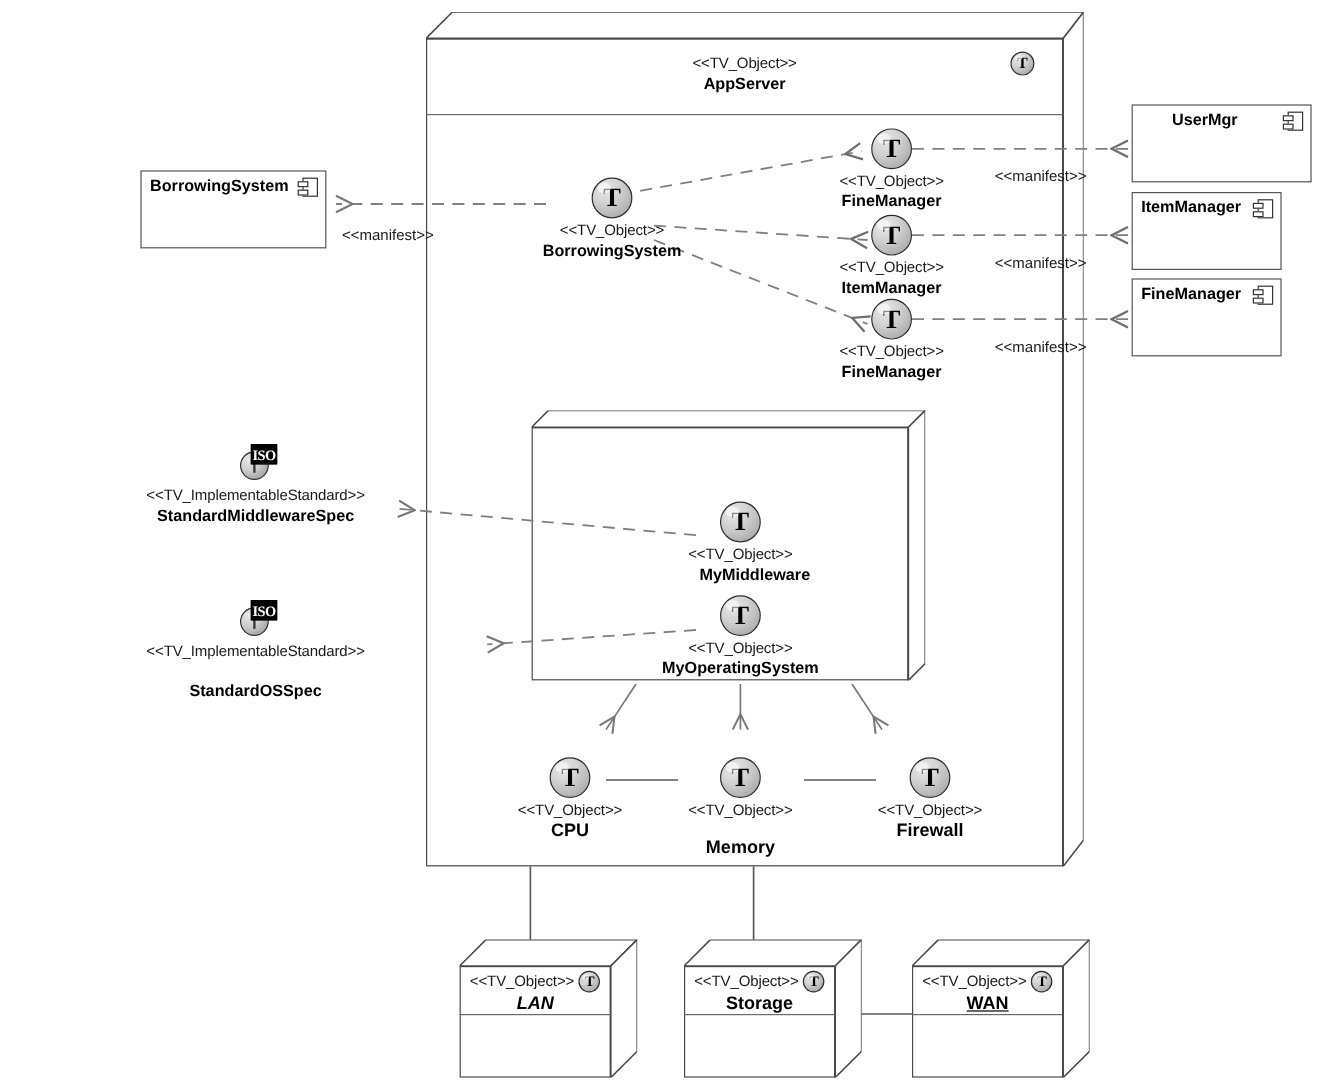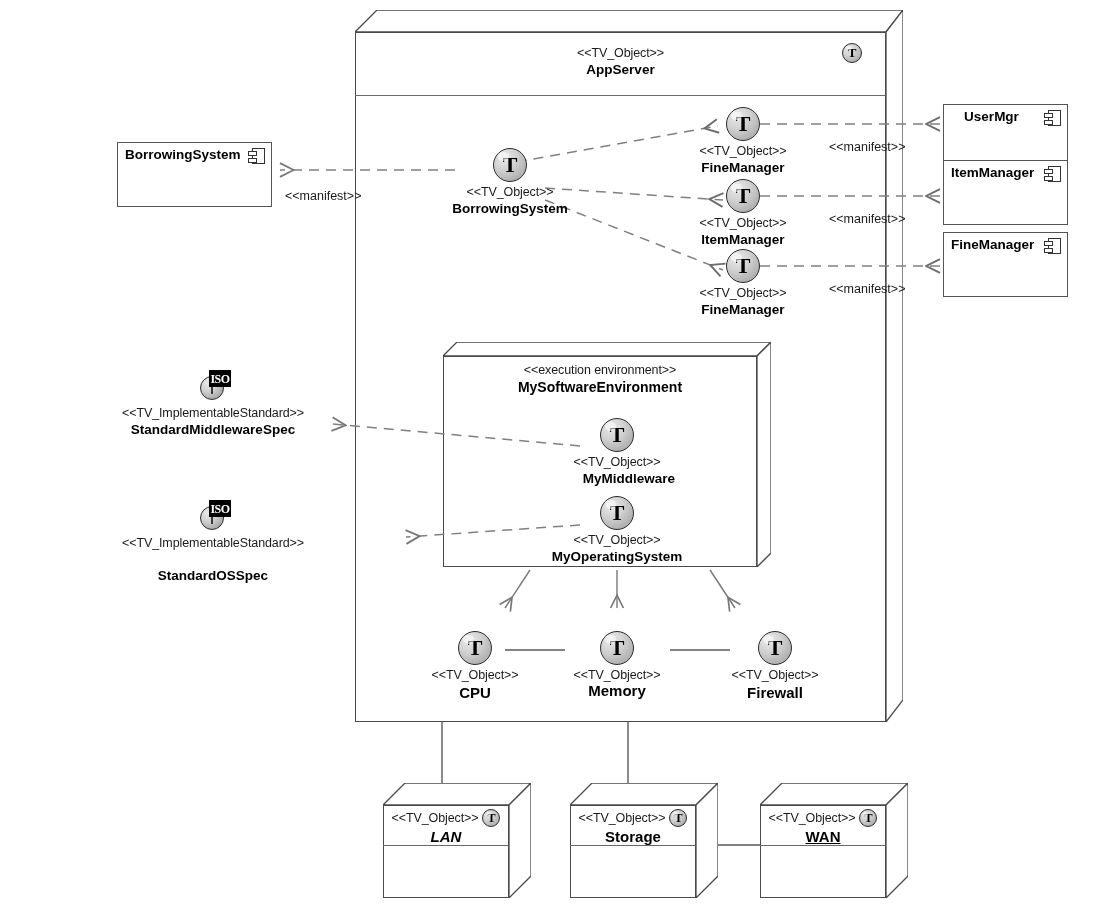--- a/index.html
+++ b/index.html
@@ -77,24 +77,20 @@
     <svg class="layer" style="left:0;top:0;width:548px;height:712px;">
       <polygon points="0,22 22,0 548,0 531,22" fill="#ffffff" stroke="#4a4a4a" stroke-width="1.3"></polygon>
       <polygon points="531,22 548,0 548,690 531,712" fill="#ffffff" stroke="#4a4a4a" stroke-width="1.3"></polygon>
     </svg>
 
     <div class="tsphere" style="left:487px;top:33px;width:20px;height:20px;font-size:13px;">T</div>
   </div>
 
   <div class="node3d" style="left:443px;top:342px;width:328px;height:225px;">
     <div class="front" style="top:14px;width:314px;height:211px;"></div>
-    <div class="hdr" style="top:21px;width:314px;">
-      <div class="stereo">&lt;&lt;execution environment&gt;&gt;</div>
-      <div class="nm" style="margin-top:2px;font-size:14px;">MySoftwareEnvironment</div>
-    </div>
     <svg class="layer" style="left:0;top:0;width:328px;height:225px;">
       <polygon points="0,14 14,0 328,0 314,14" fill="#ffffff" stroke="#4a4a4a" stroke-width="1.3"></polygon>
       <polygon points="314,14 328,0 328,211 314,225" fill="#ffffff" stroke="#4a4a4a" stroke-width="1.3"></polygon>
     </svg>
   </div>
 
   <svg class="layer">
     <defs>
       <marker id="oarrow" viewBox="0 0 12 12" refX="11" refY="6" markerWidth="11" markerHeight="11" orient="auto">
         <path d="M 11 1 L 1 6 L 11 11" fill="none" stroke="#777" stroke-width="1.3"></path>
@@ -124,21 +120,21 @@
 
     <line x1="505" y1="650" x2="565" y2="650" stroke="#5a5a5a" stroke-width="1.4"></line>
     <line x1="670" y1="650" x2="730" y2="650" stroke="#5a5a5a" stroke-width="1.4"></line>
 
     <line x1="442" y1="722" x2="442" y2="795" stroke="#5a5a5a" stroke-width="1.4"></line>
     <line x1="628" y1="722" x2="628" y2="795" stroke="#5a5a5a" stroke-width="1.4"></line>
 
     <line x1="716" y1="845" x2="760" y2="845" stroke="#5a5a5a" stroke-width="1.4"></line>
   </svg>
 
-  <div class="comp" style="left:943px;top:104px;width:125px;height:65px;">
+  <div class="comp" style="left:943px;top:87px;width:150px;height:65px;">
     <div class="ctitle" style="left:0;right:28px;text-align:center;">UserMgr</div>
     <div class="compicon" style="right:6px;top:5px;">
       <div class="body"></div>
         <div class="tab1"></div>
         <div class="tab2"></div>
     </div>
   </div>
 
   <div class="comp" style="left:943px;top:160px;width:125px;height:65px;">
     <div class="ctitle">ItemManager</div>
@@ -220,21 +216,21 @@
     <div class="lines" style="top:37px;">
       <div class="stereo">&lt;&lt;TV_Object&gt;&gt;</div>
       <div class="nm" style="margin-top:2px;font-size:15px;">CPU</div>
     </div>
   </div>
 
   <div class="elem" style="left:547px;top:631px;width:140px;">
     <div class="tsphere" style="left:50%;margin-left:-17px;top:0;width:34px;height:34px;font-size:22px;">T</div>
     <div class="lines" style="top:37px;">
       <div class="stereo">&lt;&lt;TV_Object&gt;&gt;</div>
-      <div class="nm" style="margin-top:0;font-size:15px;">Memory</div>
+      <div class="nm" style="margin-top:16px;font-size:15px;">Memory</div>
     </div>
   </div>
 
   <div class="elem" style="left:705px;top:631px;width:140px;">
     <div class="tsphere" style="left:50%;margin-left:-17px;top:0;width:34px;height:34px;font-size:22px;">T</div>
     <div class="lines" style="top:37px;">
       <div class="stereo">&lt;&lt;TV_Object&gt;&gt;</div>
       <div class="nm" style="margin-top:2px;font-size:15px;">Firewall</div>
     </div>
   </div>

